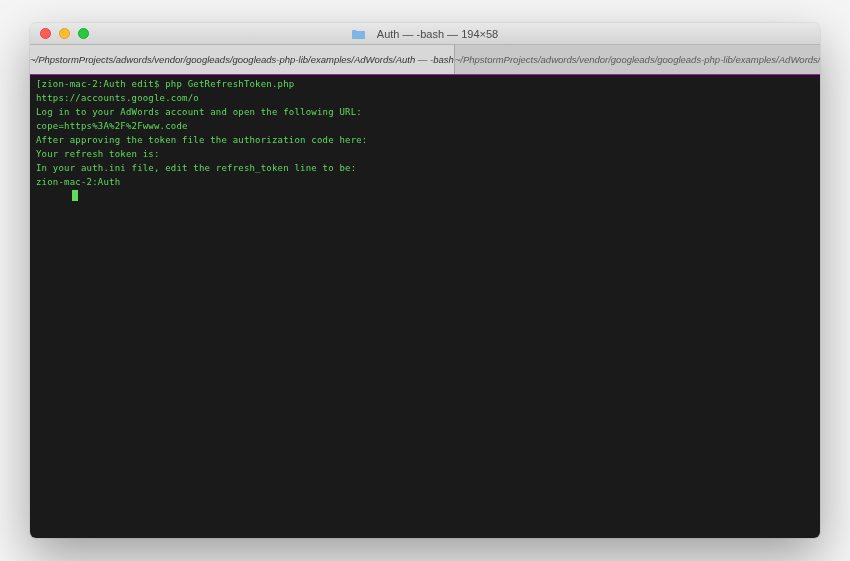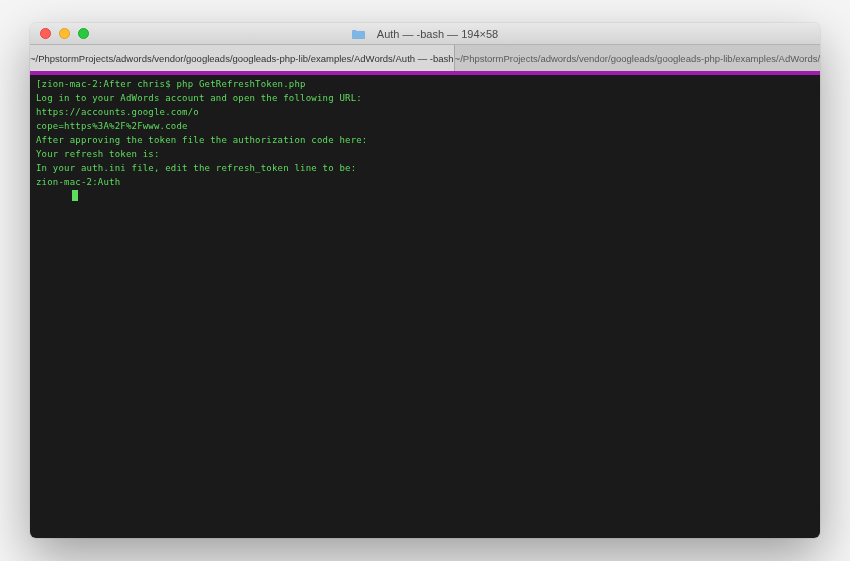--- a/index.html
+++ b/index.html
@@ -59,21 +59,22 @@
     .folder-icon {
       width: 13px;
       height: 10px;
       display: inline-flex;
       align-items: center;
     }
     .tabbar {
       display: flex;
       height: 30px;
       background: #b8b8b8;
-      border-bottom: 4px solid #a21caf;
+      border-bottom: 1px solid #a21caf;
+      font-style: italic;
     }
     .tab {
       flex: 1;
       display: flex;
       align-items: center;
       justify-content: center;
       font-size: 9.5px;
       color: #5a5a5a;
       background: #c8c8c8;
       border-right: 1px solid #a8a8a8;
@@ -140,23 +141,23 @@
     <div class="tab active">
       <span class="tab-label">~/PhpstormProjects/adwords/vendor/googleads/googleads-php-lib/examples/AdWords/Auth — -bash</span>
     </div>
     <div class="tab">
       <span class="tab-label">~/PhpstormProjects/adwords/vendor/googleads/googleads-php-lib/examples/AdWords/Auth — -bash</span>
     </div>
 
   </div>
 
   <div class="terminal">
-    <div class="term-line">[zion-mac-2:After chris$ php GetRefreshToken.php</div>
+    <div class="term-line">[zion-mac-2:Auth edit$ php GetRefreshToken.php</div>
+    <div class="term-line">https://accounts.google.com/o</div>
     <div class="term-line">Log in to your AdWords account and open the following URL:</div>
-    <div class="term-line">https://accounts.google.com/o</div>
     <div class="term-line">cope=https%3A%2F%2Fwww.code</div>
     <div class="term-line"></div>
     <div class="term-line">After approving the token file the authorization code here:</div>
     <div class="term-line"></div>
     <div class="term-line">Your refresh token is:</div>
     <div class="term-line"></div>
     <div class="term-line">In your auth.ini file, edit the refresh_token line to be:</div>
     <div class="term-line prompt-line">
       <span>zion-mac-2:Auth</span>
       <span>&nbsp;&nbsp;&nbsp;&nbsp;&nbsp;&nbsp;<span class="cursor"></span></span>

